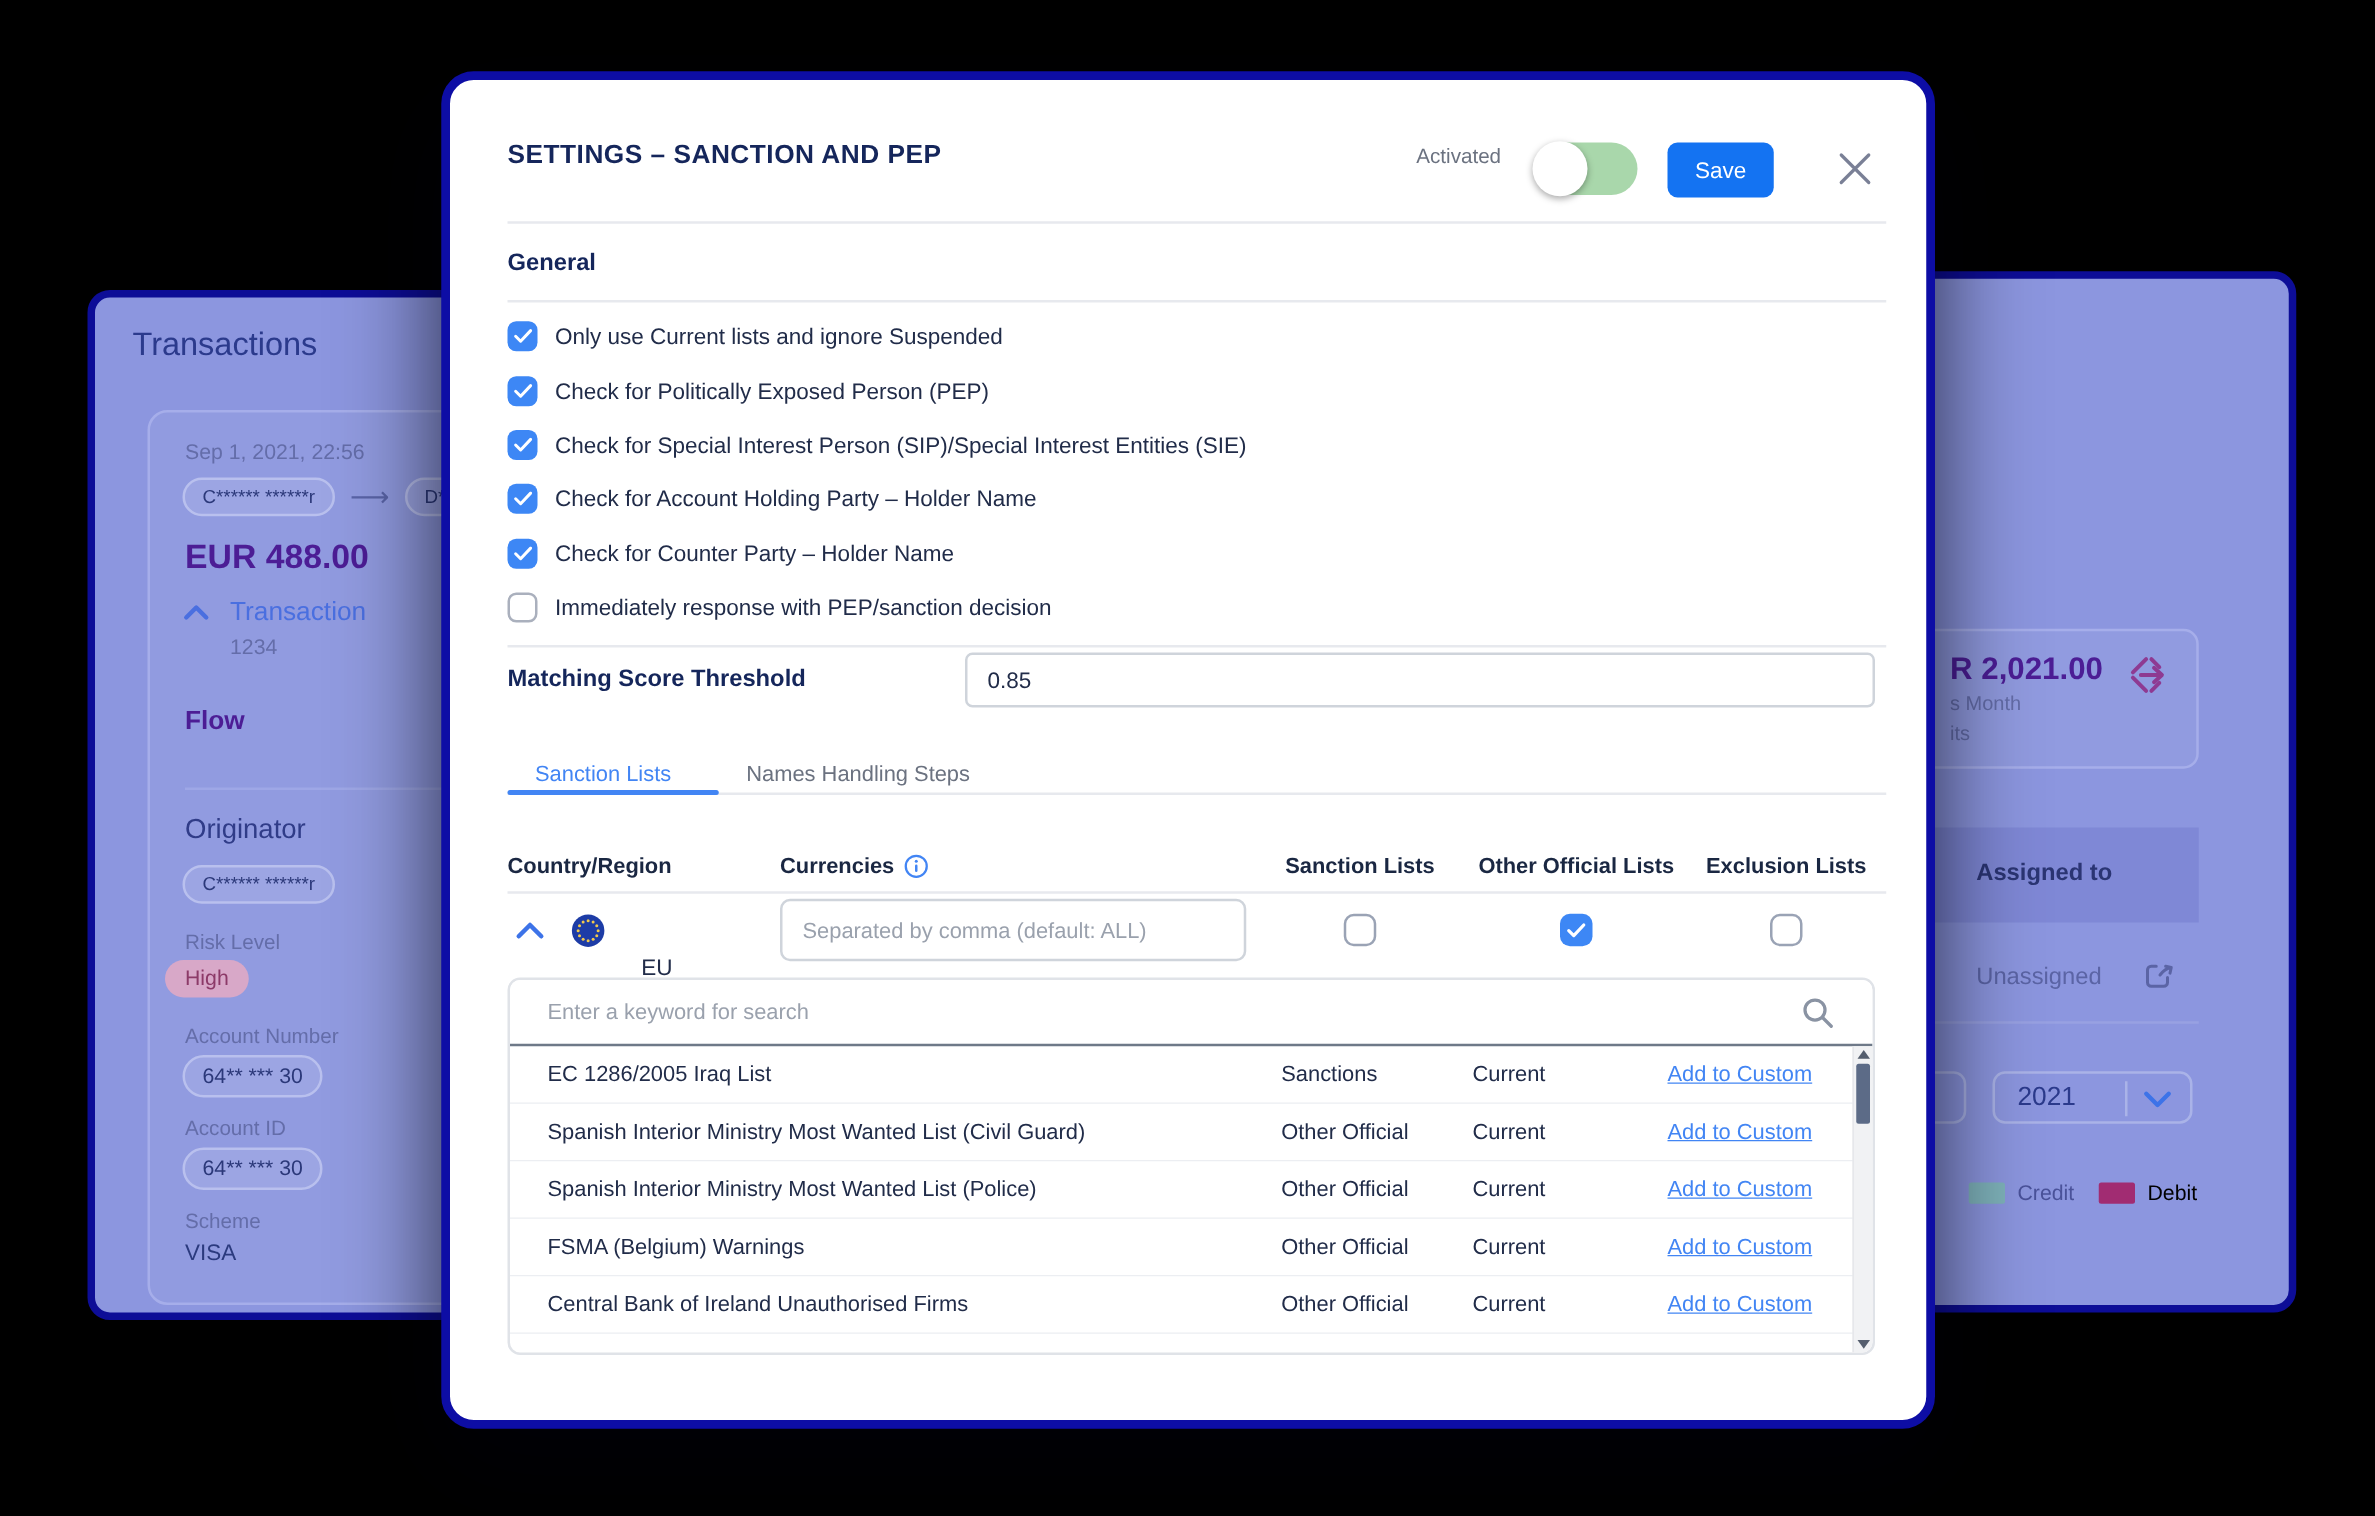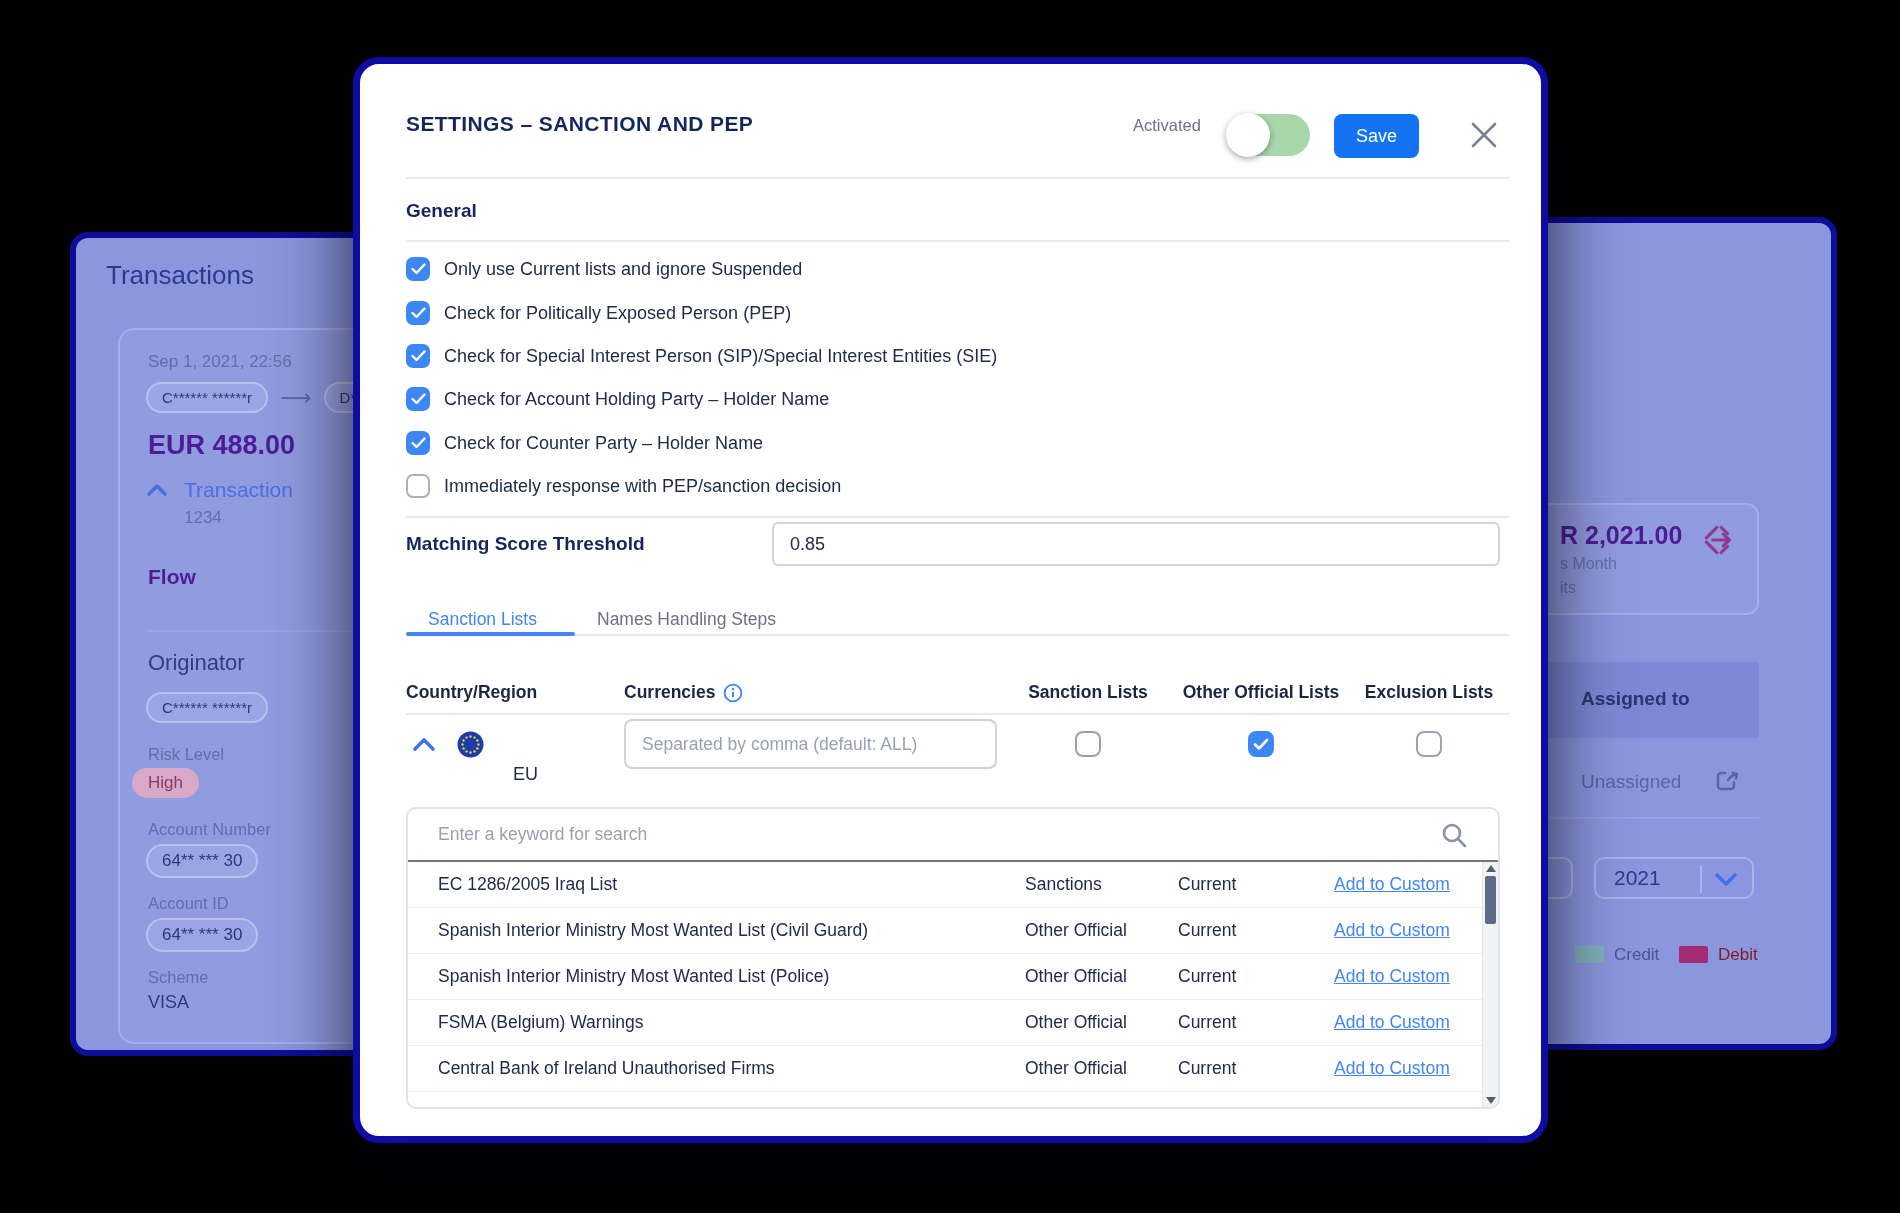--- a/index.html
+++ b/index.html
@@ -52,21 +52,21 @@
   .tab { font-size:17.5px; cursor:pointer; }
   .tab.active { color:#4285f4; }
   .tab.idle { color:#6b7280; }
 
   .th { color:#1a2742; font-size:17.5px; font-weight:bold; }
   .bigcbx { width:26px; height:26px; border-radius:8px; }
   .bigcbx.off { background:#fff; border:2px solid #9aa3b5; }
   .bigcbx.on { background:#3d87f5; display:flex; align-items:center; justify-content:center; }
 
   .list-box { position:absolute; left:46px; top:718px; width:1094px; height:302px;
-              border:2px solid #e0e3e8; border-radius:10px; overflow:hidden; background:#fff;margin-top:25px; }
+              border:2px solid #e0e3e8; border-radius:10px; overflow:hidden; background:#fff; }
   .search-input { position:absolute; left:0; top:0; width:100%; height:51px; border:none; outline:none;
                   font-size:17.5px; color:#212c49; padding:0 60px 0 30px; font-family:"Liberation Sans",sans-serif; }
   .search-input::placeholder { color:#9aa1ad; }
   .search-rule { position:absolute; left:0; top:51px; width:100%; height:2px; background:#6e7988; }
   .lrow { position:absolute; left:0; width:1078px; height:46px; display:grid;
           grid-template-columns:587px 153px 156px 1fr; align-items:center; padding-left:30px;
           border-bottom:1px solid #eceef2; }
   .lrow .nm, .lrow .tp, .lrow .st { color:#212c49; font-size:17.5px; white-space:nowrap; overflow:hidden; }
   .lrow .ac a, .link-blue { color:#4285f4; font-size:17.5px; text-decoration:underline; cursor:pointer; }
 
@@ -160,21 +160,21 @@
       <span class="abs" style="left:118px; top:13px;">
         <svg width="24" height="15" viewBox="0 0 24 15">
             <polyline points="3,3 12,12 21,3" fill="none" stroke="#3d73e8" stroke-width="3.5" stroke-linecap="round" stroke-linejoin="round"></polyline>
           </svg>
       </span>
     </div>
 
     <div class="legend-swatch" style="left:269px; top:723px; background:#7fb3bb;"></div>
     <div class="abs" style="left:308px; top:722px; font-size:17px; color:#4a529a;">Credit</div>
     <div class="legend-swatch" style="left:373px; top:723px; background:#a12c72;"></div>
-    <div class="abs" style="left:412px; top:722px; font-size:17px; color:#7f1d1d;">Debit</div>
+    <div class="abs" style="left:412px; top:722px; font-size:17px; color:#000000;">Debit</div>
   </div>
 
   <div class="modal">
 
     <div class="abs m-title" style="left:46px; top:48px;">SETTINGS – SANCTION AND PEP</div>
     <div class="abs" style="left:773px; top:52px; font-size:16.5px; color:#6b7280;">Activated</div>
     <div class="toggle" style="left:868px; top:50px;">
       <div class="knob"></div>
     </div>
     <button class="btn-save" style="left:974px; top:50px;">Save</button>

